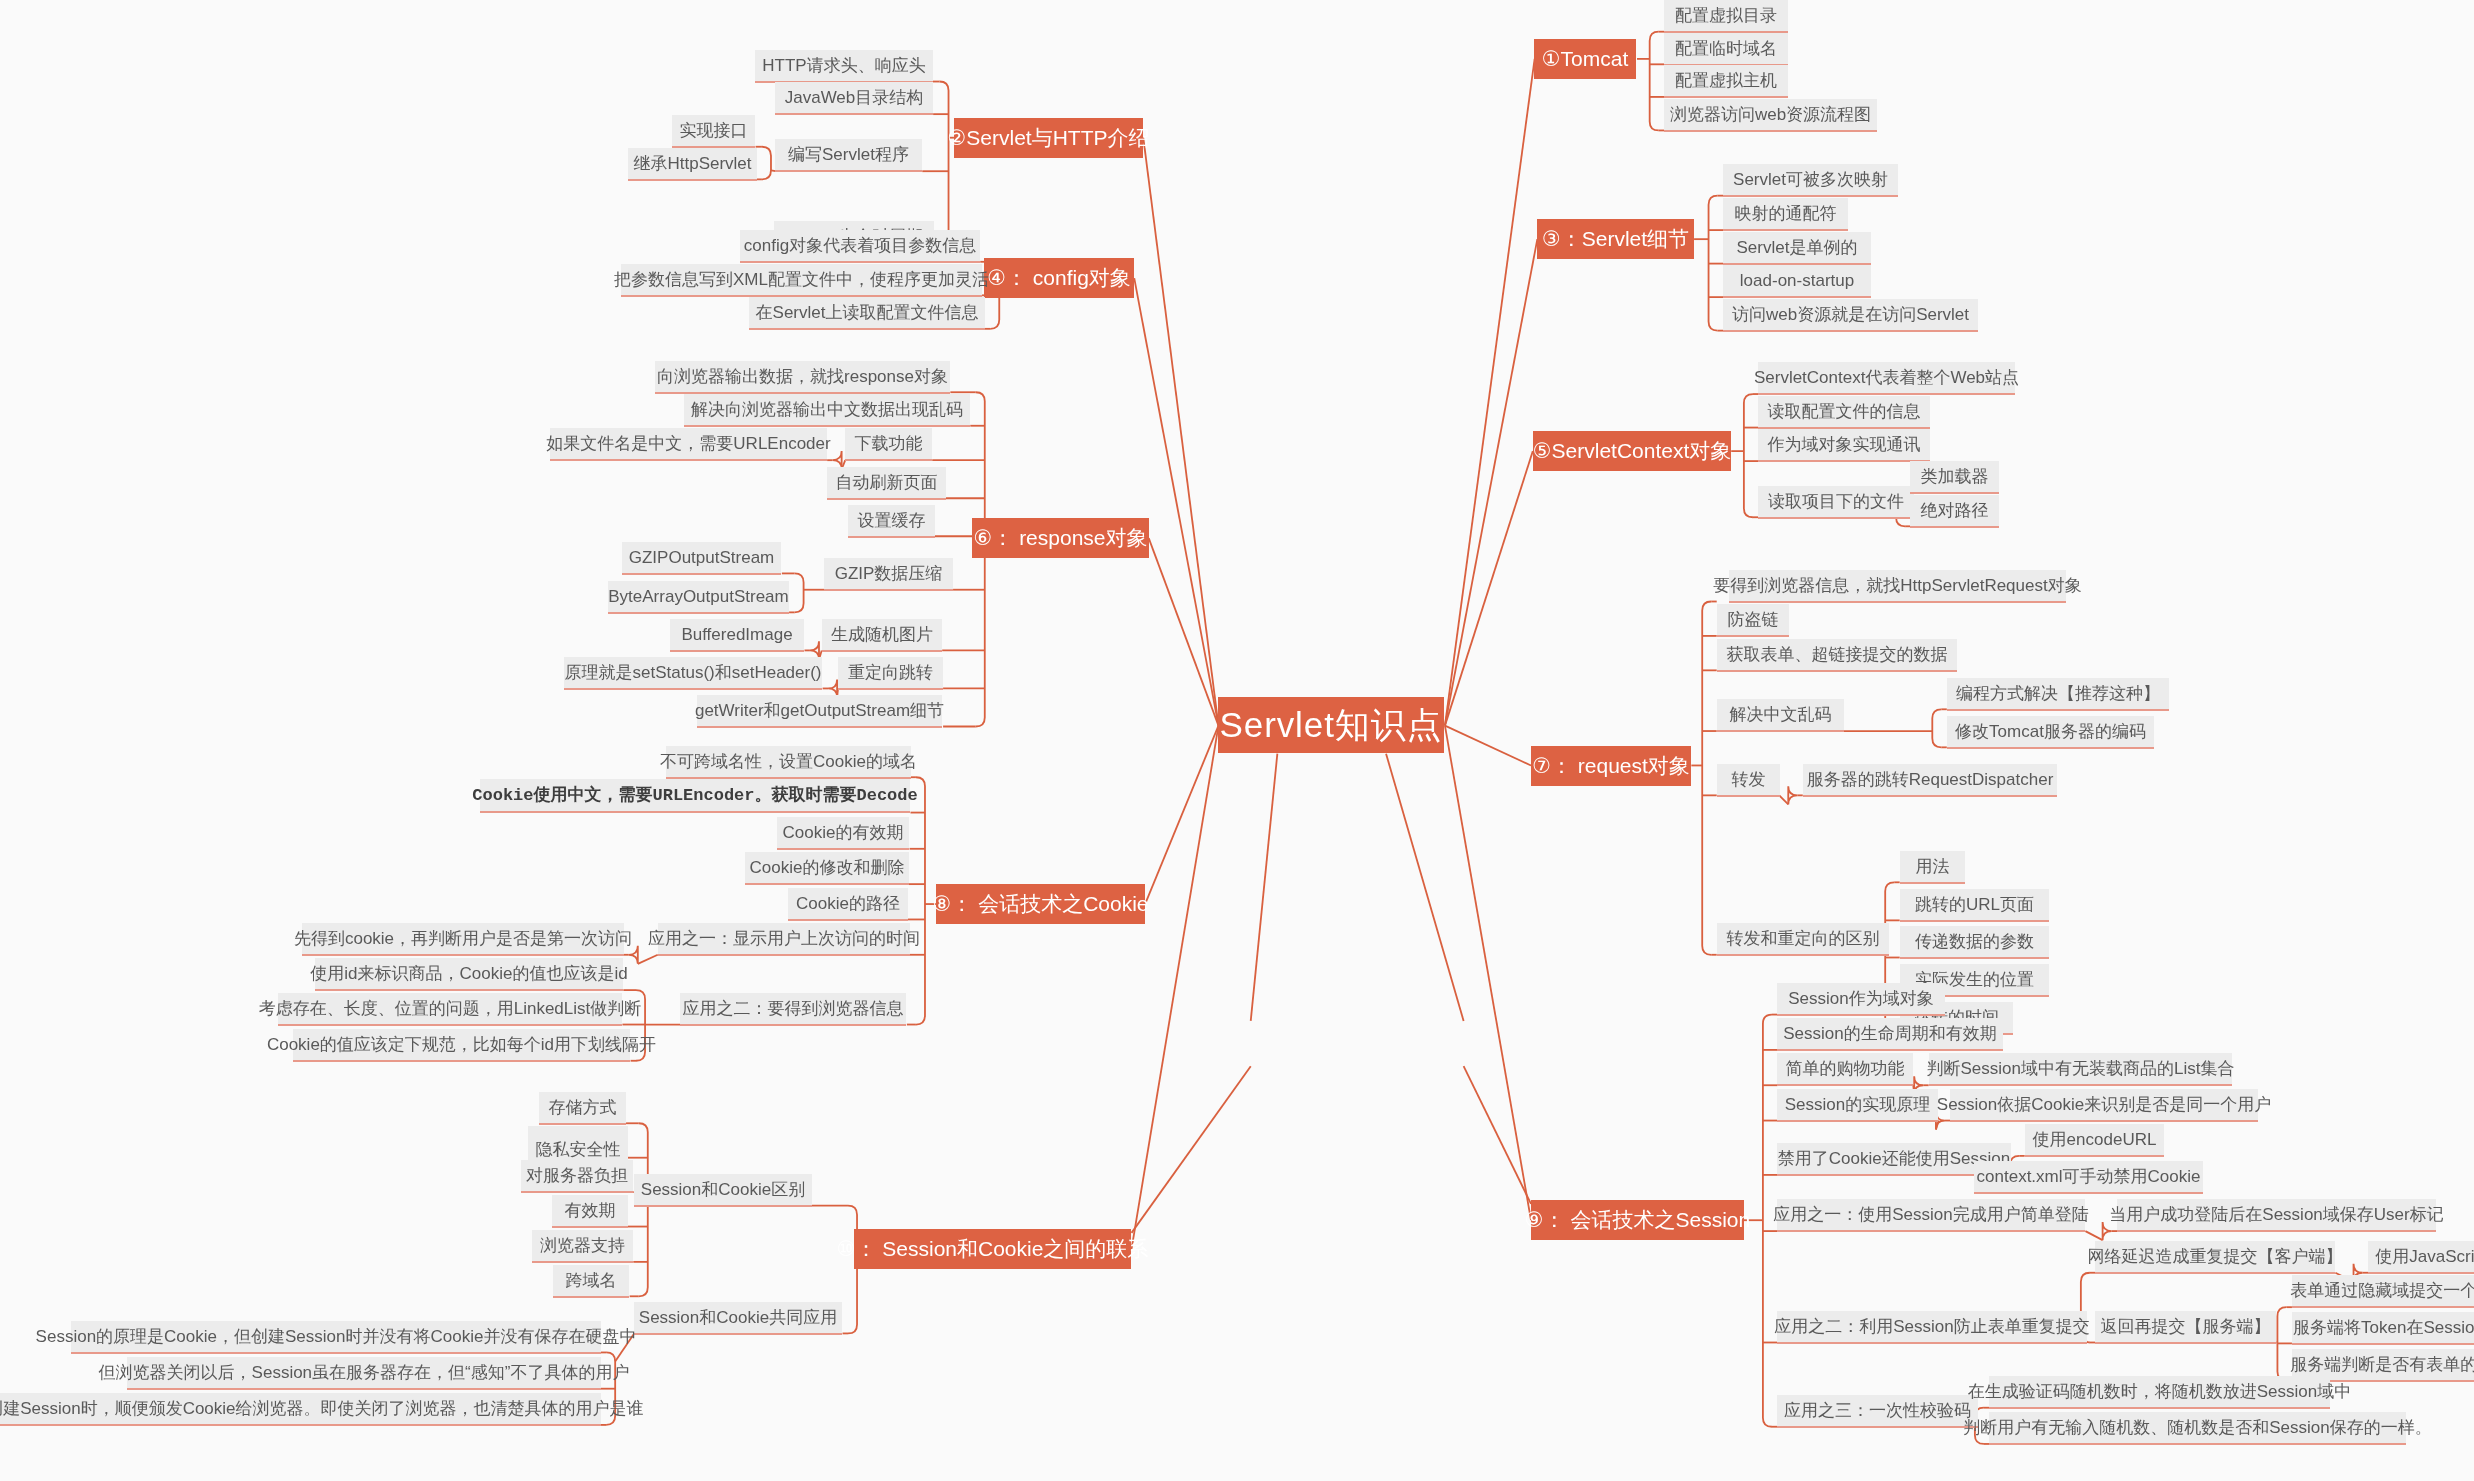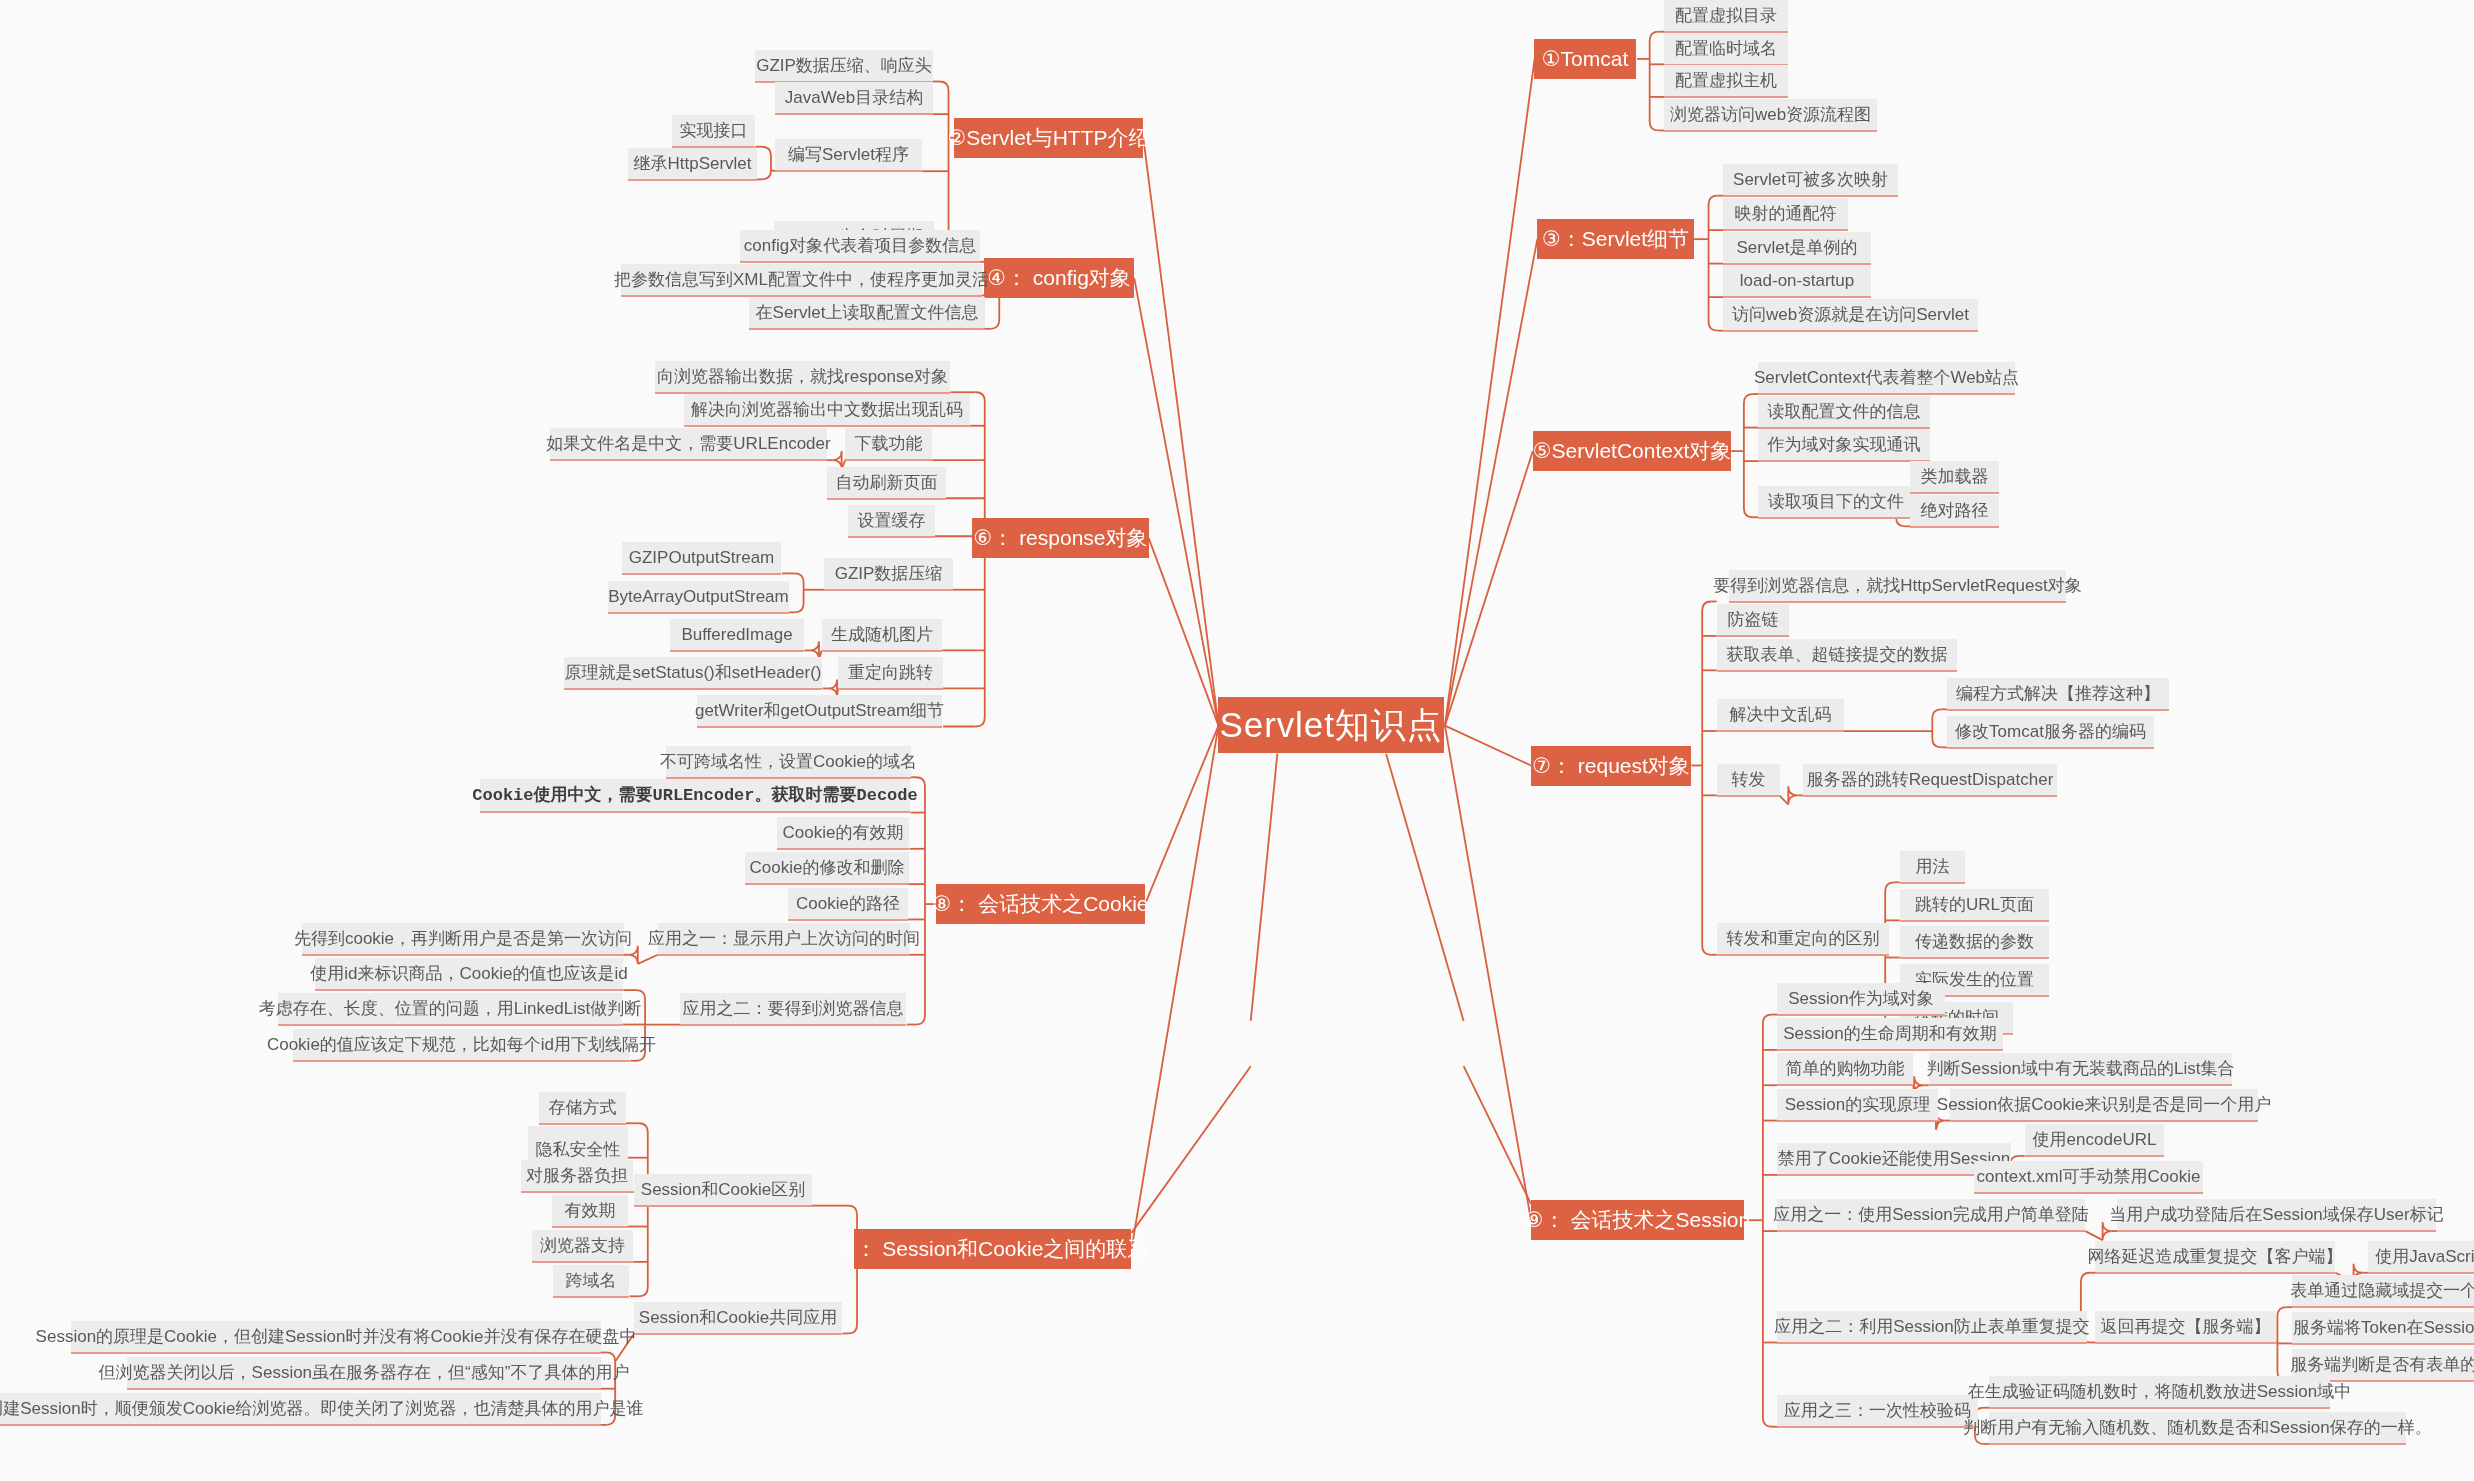--- a/index.html
+++ b/index.html
@@ -241,21 +241,21 @@
       <path d="M1380.6,1177L1249,1361" fill="none" stroke="#d9603f" stroke-width="2"></path>
       <path d="M1615.6,1177L1690,1329" fill="none" stroke="#d9603f" stroke-width="2"></path>
     </svg>
 <div class="node root" style="left: 1218px; top: 697px; width: 226px; height: 56px;">Servlet知识点</div>
     <div class="node main" style="left: 1534px; top: 39px; width: 102px; height: 40px;">①Tomcat</div>
     <div class="node leaf" style="left: 1664px; top: 0px; width: 124px; height: 33px;">配置虚拟目录</div>
     <div class="node leaf" style="left: 1664px; top: 33px; width: 124px; height: 33px;">配置临时域名</div>
     <div class="node leaf" style="left: 1664px; top: 65px; width: 124px; height: 33px;">配置虚拟主机</div>
     <div class="node leaf" style="left: 1664px; top: 99px; width: 213px; height: 33px;">浏览器访问web资源流程图</div>
     <div class="node main" style="left: 954px; top: 118px; width: 189px; height: 40px;">②Servlet与HTTP介绍</div>
-    <div class="node leaf" style="left: 755px; top: 50px; width: 178px; height: 33px;">GZIP数据压缩、响应头</div>
+    <div class="node leaf" style="left: 755px; top: 50px; width: 178px; height: 33px;">HTTP请求头、响应头</div>
     <div class="node leaf" style="left: 775px; top: 82px; width: 158px; height: 33px;">JavaWeb目录结构</div>
     <div class="node leaf" style="left: 775px; top: 139px; width: 147px; height: 33px;">编写Servlet程序</div>
     <div class="node leaf" style="left: 672px; top: 115px; width: 83px; height: 33px;">实现接口</div>
     <div class="node leaf" style="left: 628px; top: 148px; width: 129px; height: 33px;">继承HttpServlet</div>
     <div class="node leaf" style="left: 774px; top: 221px; width: 160px; height: 33px;">Servlet生命时周期</div>
     <div class="node main" style="left: 1537px; top: 219px; width: 157px; height: 40px;">③：Servlet细节</div>
     <div class="node leaf" style="left: 1723px; top: 164px; width: 175px; height: 33px;">Servlet可被多次映射</div>
     <div class="node leaf" style="left: 1723px; top: 198px; width: 125px; height: 33px;">映射的通配符</div>
     <div class="node leaf" style="left: 1723px; top: 232px; width: 148px; height: 33px;">Servlet是单例的</div>
     <div class="node leaf" style="left: 1723px; top: 265px; width: 148px; height: 33px;">load-on-startup</div>

